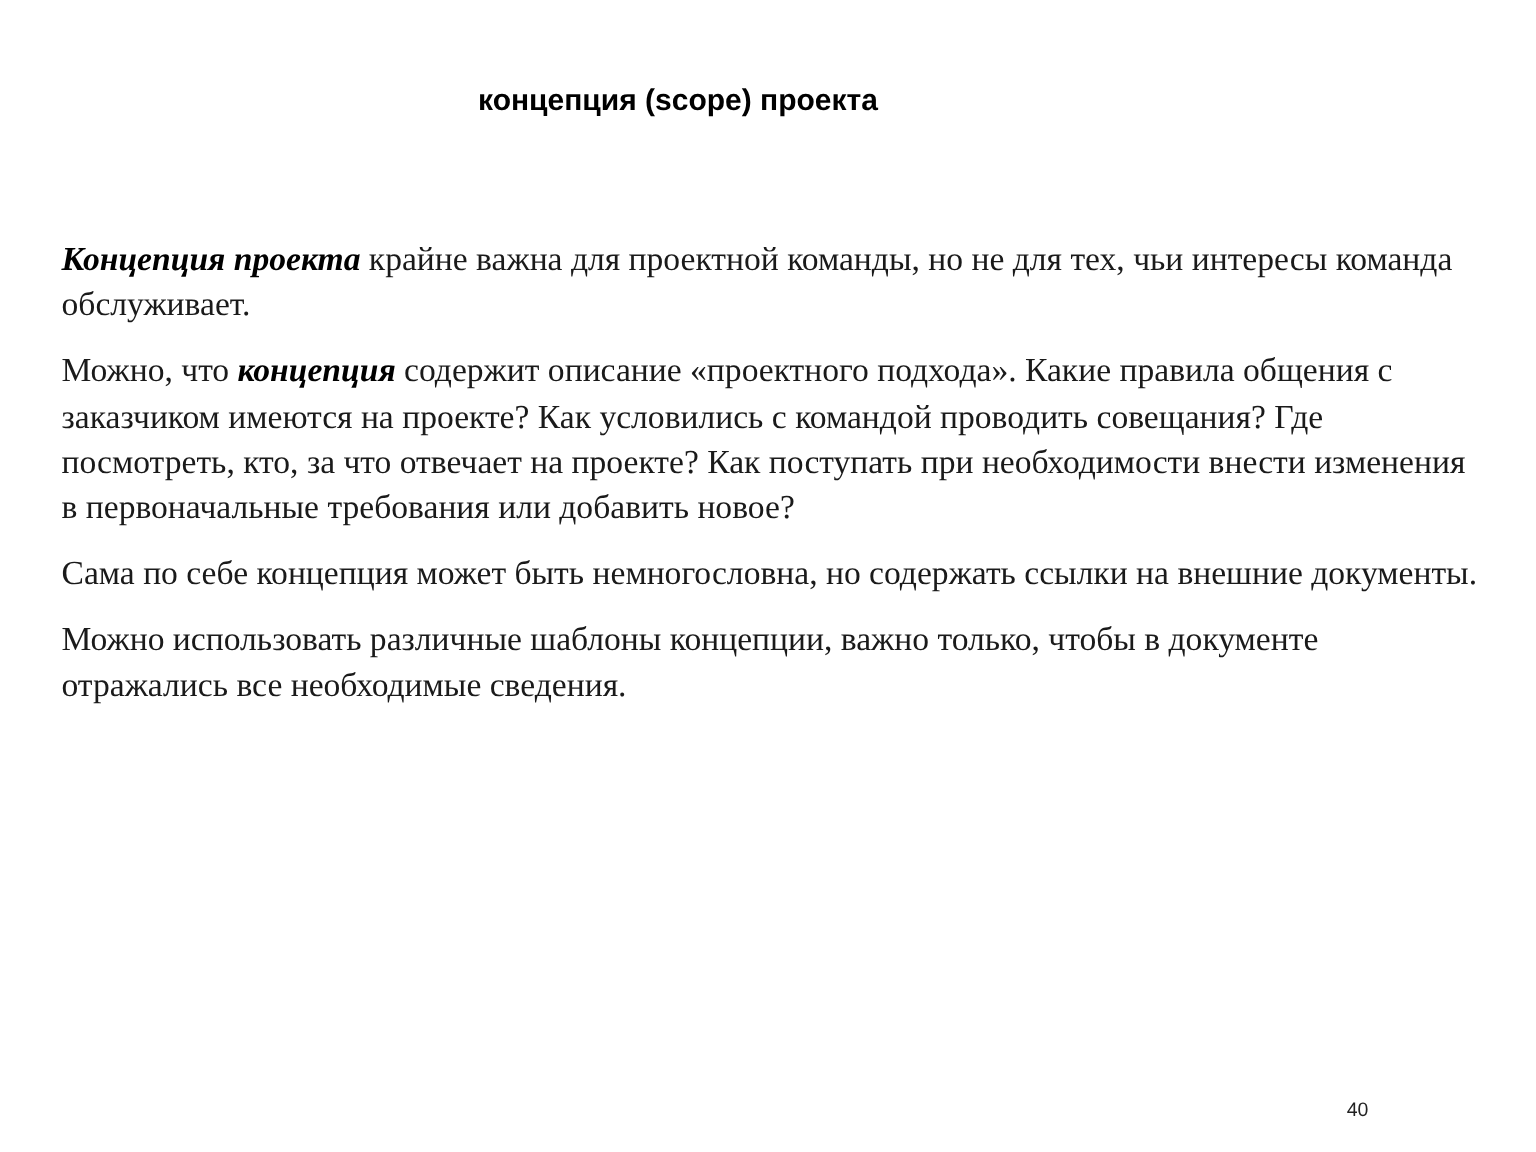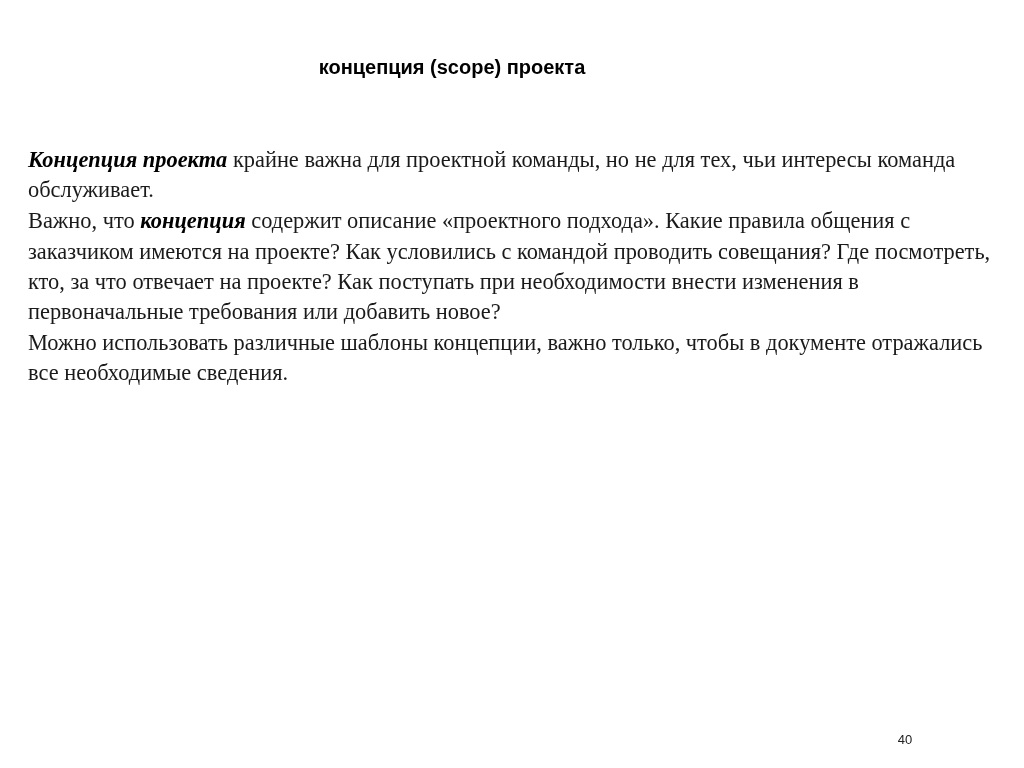--- a/index.html
+++ b/index.html
@@ -30,21 +30,21 @@
       position: absolute;
       top: 144px;
       left: 27px;
       width: 980px;
       font-family: "Liberation Serif", serif;
       font-size: 22.4px;
       line-height: 30.2px;
       color: #1a1a1a;
     }
     .body-text .para {
-      margin: 1px;
+      margin: 14px;
     }
     .body-text .em {
       font-weight: bold;
       font-style: italic;
       color: #000000;
     }
     .page-number {
       position: absolute;
       top: 731px;
       left: 890px;
@@ -56,17 +56,18 @@
       color: #222222;
     }
   </style>
 </head>
 <body>
 
 <div class="slide-title">концепция (scope) проекта</div>
 
 <div class="body-text">
   <p class="para"><span class="em">Концепция проекта</span><span> крайне важна для проектной команды, но не для тех, чьи интересы команда обслуживает.</span></p>
-  <p class="para"><span>Важно, что </span><span class="em">концепция</span><span> содержит описание «проектного подхода». Какие правила общения с заказчиком имеются на проекте? Как условились с командой проводить совещания? Где посмотреть, кто, за что отвечает на проекте? Как поступать при необходимости внести изменения в первоначальные требования или добавить новое?</span></p>
+  <p class="para"><span>Можно, что </span><span class="em">концепция</span><span> содержит описание «проектного подхода». Какие правила общения с заказчиком имеются на проекте? Как условились с командой проводить совещания? Где посмотреть, кто, за что отвечает на проекте? Как поступать при необходимости внести изменения в первоначальные требования или добавить новое?</span></p>
+  <p class="para"><span>Сама по себе концепция может быть немногословна, но содержать ссылки на внешние документы.</span></p>
   <p class="para"><span>Можно использовать различные шаблоны концепции, важно только, чтобы в документе отражались все необходимые сведения.</span></p>
 </div>
 
 <div class="page-number">40</div>
 
 </body></html>

